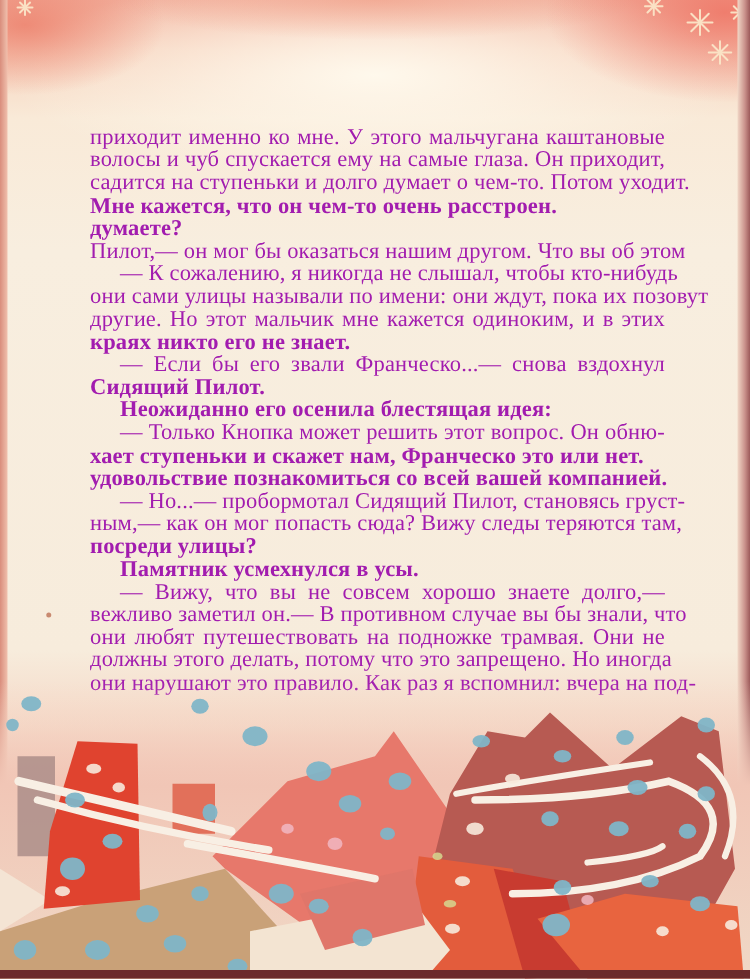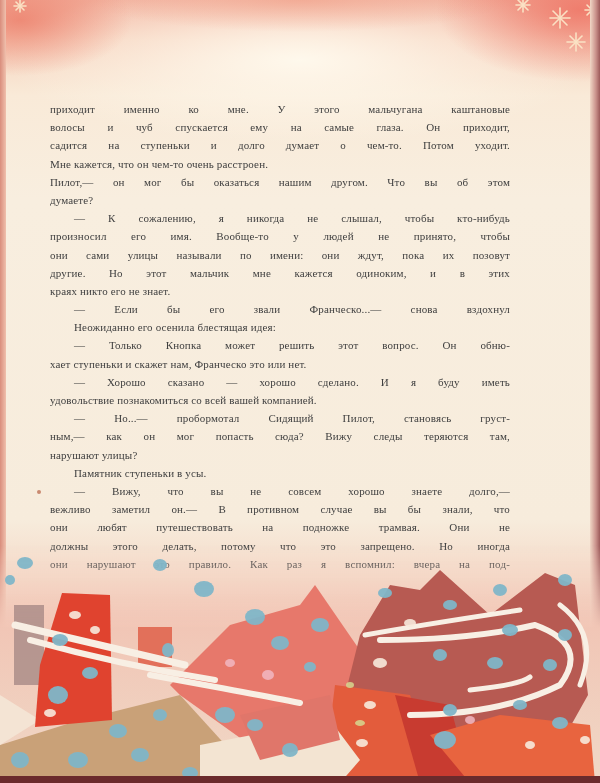--- a/index.html
+++ b/index.html
@@ -24,26 +24,26 @@
   }
   .top-wash {
     position: absolute; left: 0; top: 0; width: 600px; height: 90px;
     background:
       radial-gradient(ellipse 140px 70px at 20px 20px, rgba(236,120,100,0.75), rgba(236,120,100,0) 80%),
       radial-gradient(ellipse 180px 90px at 580px 10px, rgba(238,110,95,0.8), rgba(238,110,95,0) 80%),
       radial-gradient(ellipse 260px 40px at 300px 0px, rgba(240,150,125,0.55), rgba(240,150,125,0) 80%);
   }
   .stars { position: absolute; left: 0; top: 0; width: 600px; height: 100px; }
   .text-block {
-    position: absolute; left: 50px; top: 100px; width: 460px;
-    color: #404040; font-size: 11px; line-height: 18.2px;
+    position: absolute; left: 72px; top: 100px; width: 460px;
+    color: #a21caf; font-size: 18px; line-height: 18.2px;
     letter-spacing: 0.15px;
   }
   .line { display: block; white-space: nowrap; height: 18.2px; text-align: justify; text-align-last: justify; }
-  .line.last { text-align-last: left; }
+  .line.last { text-align-last: left; font-weight: bold; }
   .line.indent { padding-left: 24px; }
   .margin-dot {
     position: absolute; left: 37px; top: 490px; width: 4px; height: 4px;
     border-radius: 50%; background: #c98a70;
   }
   .illustration { position: absolute; left: 0; top: 545px; width: 600px; height: 238px; }
   .bottom-strip {
     position: absolute; left: 0; bottom: 0; width: 600px; height: 7px;
     background: #6b2a2c;
   }
@@ -90,37 +90,36 @@
 </svg>
 
 <div class="left-edge"></div>
 <div class="right-edge"></div>
 
 <div class="text-block">
   <span class="line">приходит именно ко мне. У этого мальчугана каштановые</span>
   <span class="line">волосы и чуб спускается ему на самые глаза. Он приходит,</span>
   <span class="line">садится на ступеньки и долго думает о чем-то. Потом уходит.</span>
   <span class="line last">Мне кажется, что он чем-то очень расстроен.</span>
+  <span class="line last">думаете?</span>
   <span class="line">Пилот,— он мог бы оказаться нашим другом. Что вы об этом</span>
-  <span class="line last">думаете?</span>
   <span class="line indent">— К сожалению, я никогда не слышал, чтобы кто-нибудь</span>
-  <span class="line">произносил его имя. Вообще-то у людей не принято, чтобы</span>
   <span class="line">они сами улицы называли по имени: они ждут, пока их позовут</span>
   <span class="line">другие. Но этот мальчик мне кажется одиноким, и в этих</span>
   <span class="line last">краях никто его не знает.</span>
   <span class="line indent">— Если бы его звали Франческо...— снова вздохнул</span>
+  <span class="line last">Сидящий Пилот.</span>
   <span class="line indent last">Неожиданно его осенила блестящая идея:</span>
   <span class="line indent">— Только Кнопка может решить этот вопрос. Он обню-</span>
   <span class="line last">хает ступеньки и скажет нам, Франческо это или нет.</span>
-  <span class="line indent">— Хорошо сказано — хорошо сделано. И я буду иметь</span>
   <span class="line last">удовольствие познакомиться со всей вашей компанией.</span>
   <span class="line indent">— Но...— пробормотал Сидящий Пилот, становясь груст-</span>
   <span class="line">ным,— как он мог попасть сюда? Вижу следы теряются там,</span>
-  <span class="line last">нарушают улицы?</span>
-  <span class="line indent last">Памятник ступеньки в усы.</span>
+  <span class="line last">посреди улицы?</span>
+  <span class="line indent last">Памятник усмехнулся в усы.</span>
   <span class="line indent">— Вижу, что вы не совсем хорошо знаете долго,—</span>
   <span class="line">вежливо заметил он.— В противном случае вы бы знали, что</span>
   <span class="line">они любят путешествовать на подножке трамвая. Они не</span>
   <span class="line">должны этого делать, потому что это запрещено. Но иногда</span>
   <span class="line">они нарушают это правило. Как раз я вспомнил: вчера на под-</span>
 </div>
 
 <div class="margin-dot"></div>
 
 <svg class="illustration" viewBox="0 0 600 238" xmlns="http://www.w3.org/2000/svg">

